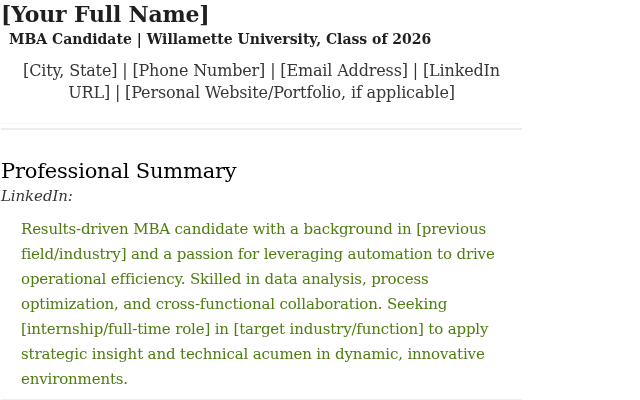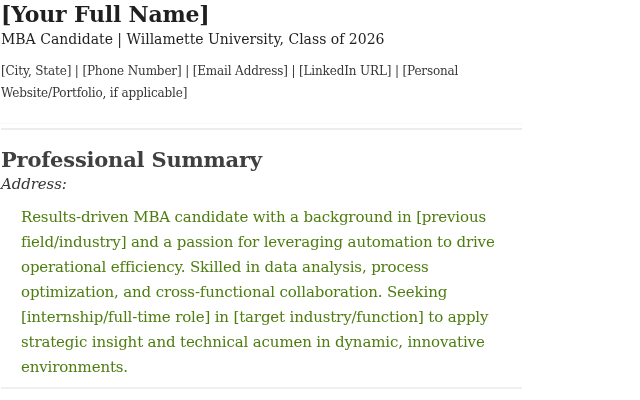--- a/index.html
+++ b/index.html
@@ -24,46 +24,48 @@
     font-size: 22px;
     line-height: 24px;
     font-weight: 700;
     color: #1f1f1f;
     letter-spacing: -0.2px;
   }
   p.tagline {
     margin: 5px 0 12px 0;
     font-size: 14px;
     line-height: 17px;
-    font-weight: 400;
+    font-weight: 700;
     color: #1f1f1f;
+    padding-left: 8px;
   }
   p.contact {
     margin: 12px 0 0 0;
-    font-size: 12px;
+    font-size: 16px;
     line-height: 22px;
     letter-spacing: -0.15px;
+    text-align: center;
   }
   .divider-double {
     margin-top: 19px;
     height: 4px;
     border-top: 1px solid #f7f7f7;
     border-bottom: 2px solid #ededed;
   }
   .divider-single {
     margin-top: 7px;
     height: 0;
     border-top: 2px solid #efefef;
   }
   h2.section-heading {
-    margin: 16px 0 0 0;
+    margin: 28px 0 0 0;
     font-size: 21px;
     line-height: 27px;
-    font-weight: 700;
-    color: #404040;
+    font-weight: 400;
+    color: #000000;
     letter-spacing: -0.2px;
   }
   p.description {
     margin: 3px 0 0 0;
     font-size: 15px;
     line-height: 23px;
     letter-spacing: -0.15px;
   }
   p.example-label {
     margin: 0;
@@ -89,19 +91,19 @@
   <header>
     <h1 class="full-name">[Your Full Name]</h1>
     <p class="tagline">MBA Candidate | Willamette University, Class of 2026</p>
     <p class="contact">[City, State] | [Phone Number] | [Email Address] | [LinkedIn URL] | [Personal Website/Portfolio, if applicable]</p>
   </header>
 
   <div class="divider-double"></div>
 
   <section>
     <h2 class="section-heading">Professional Summary</h2>
-    <p class="example-label">Address:</p>
+    <p class="example-label">LinkedIn:</p>
     <blockquote class="example-text">Results-driven MBA candidate with a background in [previous field/industry] and a passion for leveraging automation to drive operational efficiency. Skilled in data analysis, process optimization, and cross-functional collaboration. Seeking [internship/full-time role] in [target industry/function] to apply strategic insight and technical acumen in dynamic, innovative environments.</blockquote>
   </section>
 
   <div class="divider-single"></div>
 
 </div>
 
 </body></html>

